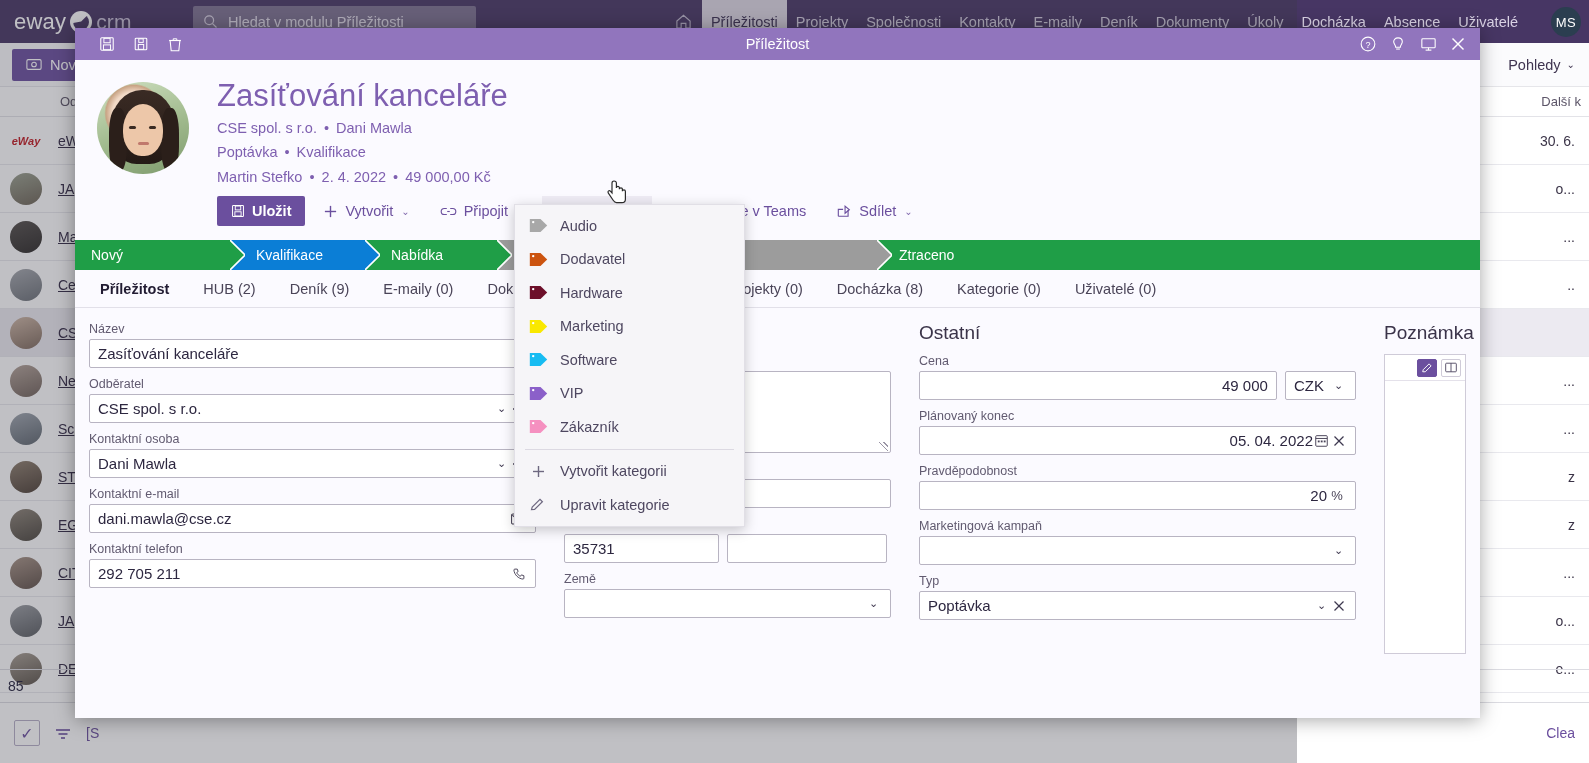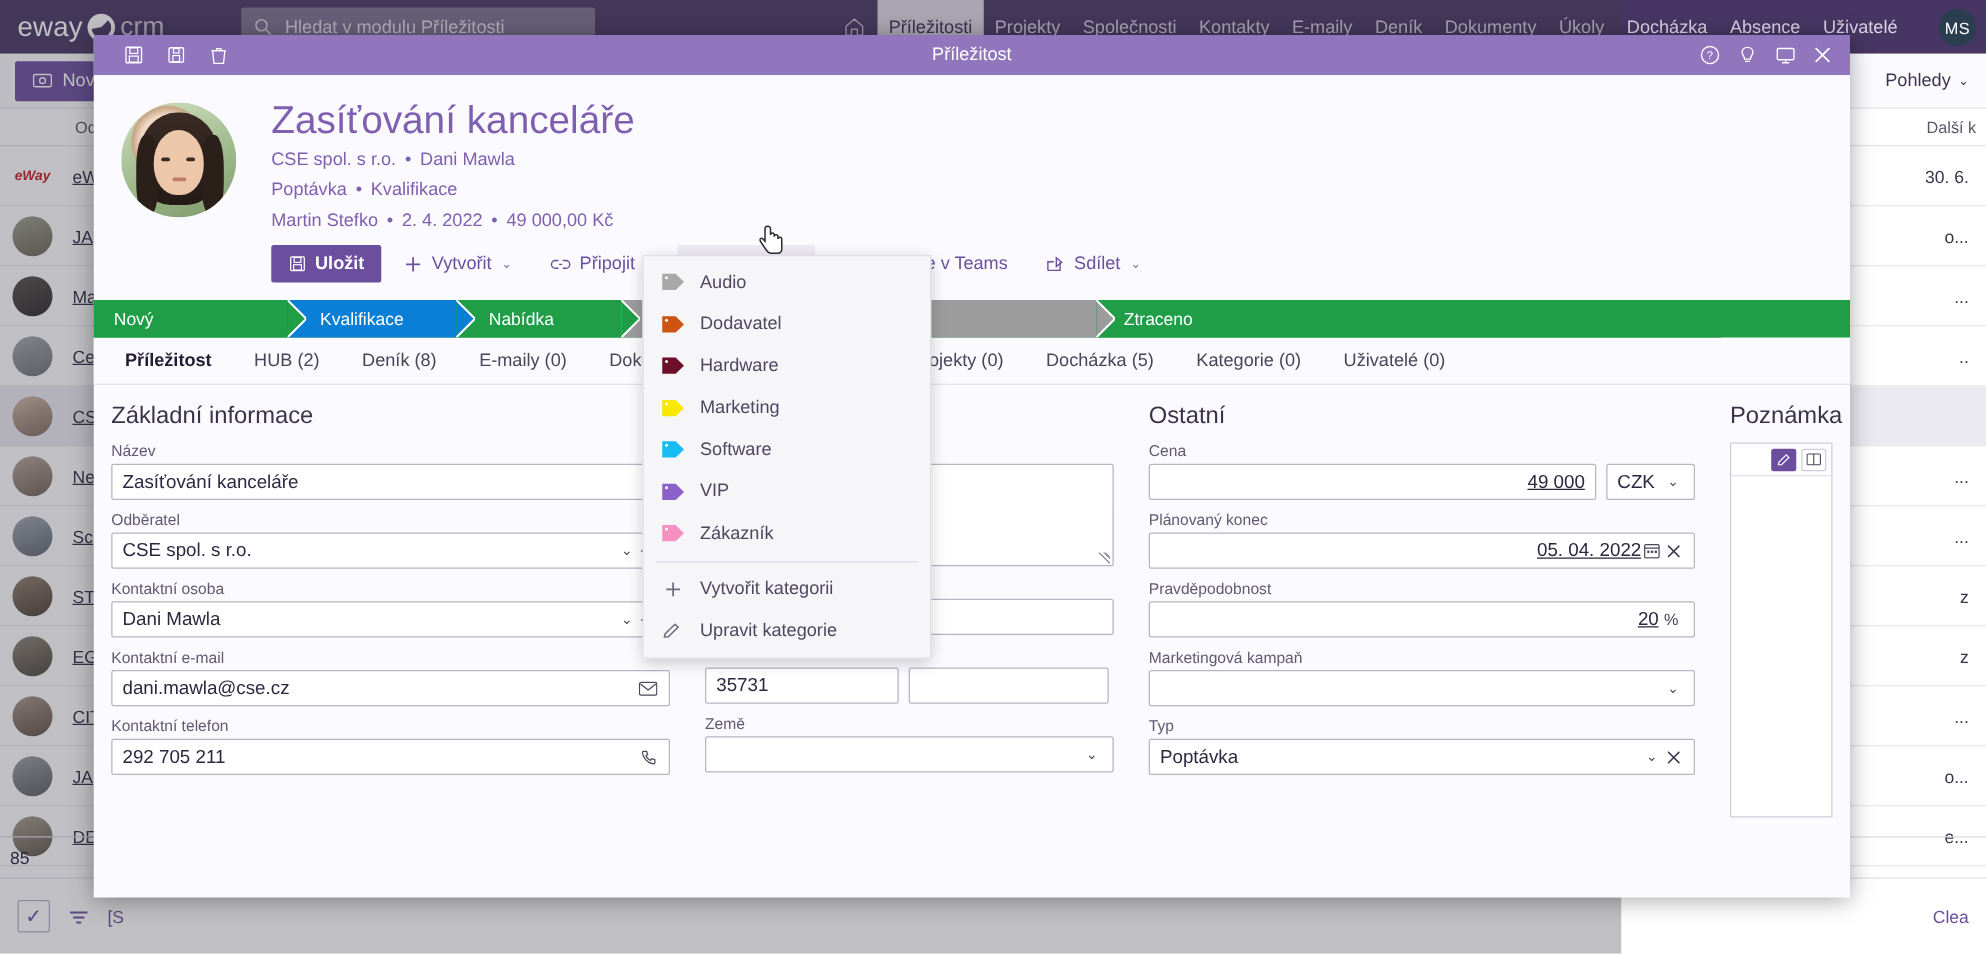--- a/index.html
+++ b/index.html
@@ -267,21 +267,21 @@
   .m-col.c3 { width: 465px; }
   .m-col.c4 { width: 110px; flex: 1; }
   .sec-title { font-size: 19px; color: #3a3349; margin-bottom: 10px; }
   .fld { margin-bottom: 9px; }
   .fld-lbl { font-size: 12.5px; color: #615a70; margin-bottom: 3px; }
   .inp {
     height: 29px; border: 1px solid #b8b4c2; background: #fff; border-radius: 2px;
     display: flex; align-items: center; padding: 0 8px; font-size: 15px; color: #2d2740;
   }
   .inp .val { flex: 1; overflow: hidden; white-space: nowrap; }
-  .inp .val.right { text-align: right; text-decoration: underline; }
+  .inp .val.right { text-align: right; }
   .inp .ic {
     width: 17px; display: flex; align-items: center; justify-content: center;
     color: #4a4458; font-size: 13px; flex: none;
   }
   .inp .ic.chev { font-size: 11px; color: #3f3950; }
   .inp .ic.dots { letter-spacing: 1px; }
   .row2 { display: flex; gap: 8px; align-items: flex-end; }
   .ta {
     height: 82px; border: 1px solid #b8b4c2; background: #fff; border-radius: 2px;
     position: relative;
@@ -672,34 +672,33 @@
         </div>
         <div class="pipe-seg green" style="width:500px;padding-left:22px">
           <span>Ztraceno</span>
         </div>
       </div>
     </div>
 
     <div class="m-tabs">
       <div class="m-tab active">Příležitost</div>
       <div class="m-tab">HUB (2)</div>
-      <div class="m-tab">Deník (8)</div>
+      <div class="m-tab">Deník (9)</div>
       <div class="m-tab">E-maily (0)</div>
       <div class="m-tab">Dokumenty (0)</div>
       <div class="m-tab">Kontakty (1)</div>
       <div class="m-tab">Projekty (0)</div>
-      <div class="m-tab">Docházka (5)</div>
+      <div class="m-tab">Docházka (8)</div>
       <div class="m-tab">Kategorie (0)</div>
       <div class="m-tab">Uživatelé (0)</div>
     </div>
 
     <div class="m-body">
 
       <div class="m-col c1">
-        <div class="sec-title">Základní informace</div>
 
         <div class="fld">
           <div class="fld-lbl">Název</div>
           <div class="inp">
             <span class="val">Zasíťování kanceláře</span>
           </div>
         </div>
 
         <div class="fld">
           <div class="fld-lbl">Odběratel</div>

